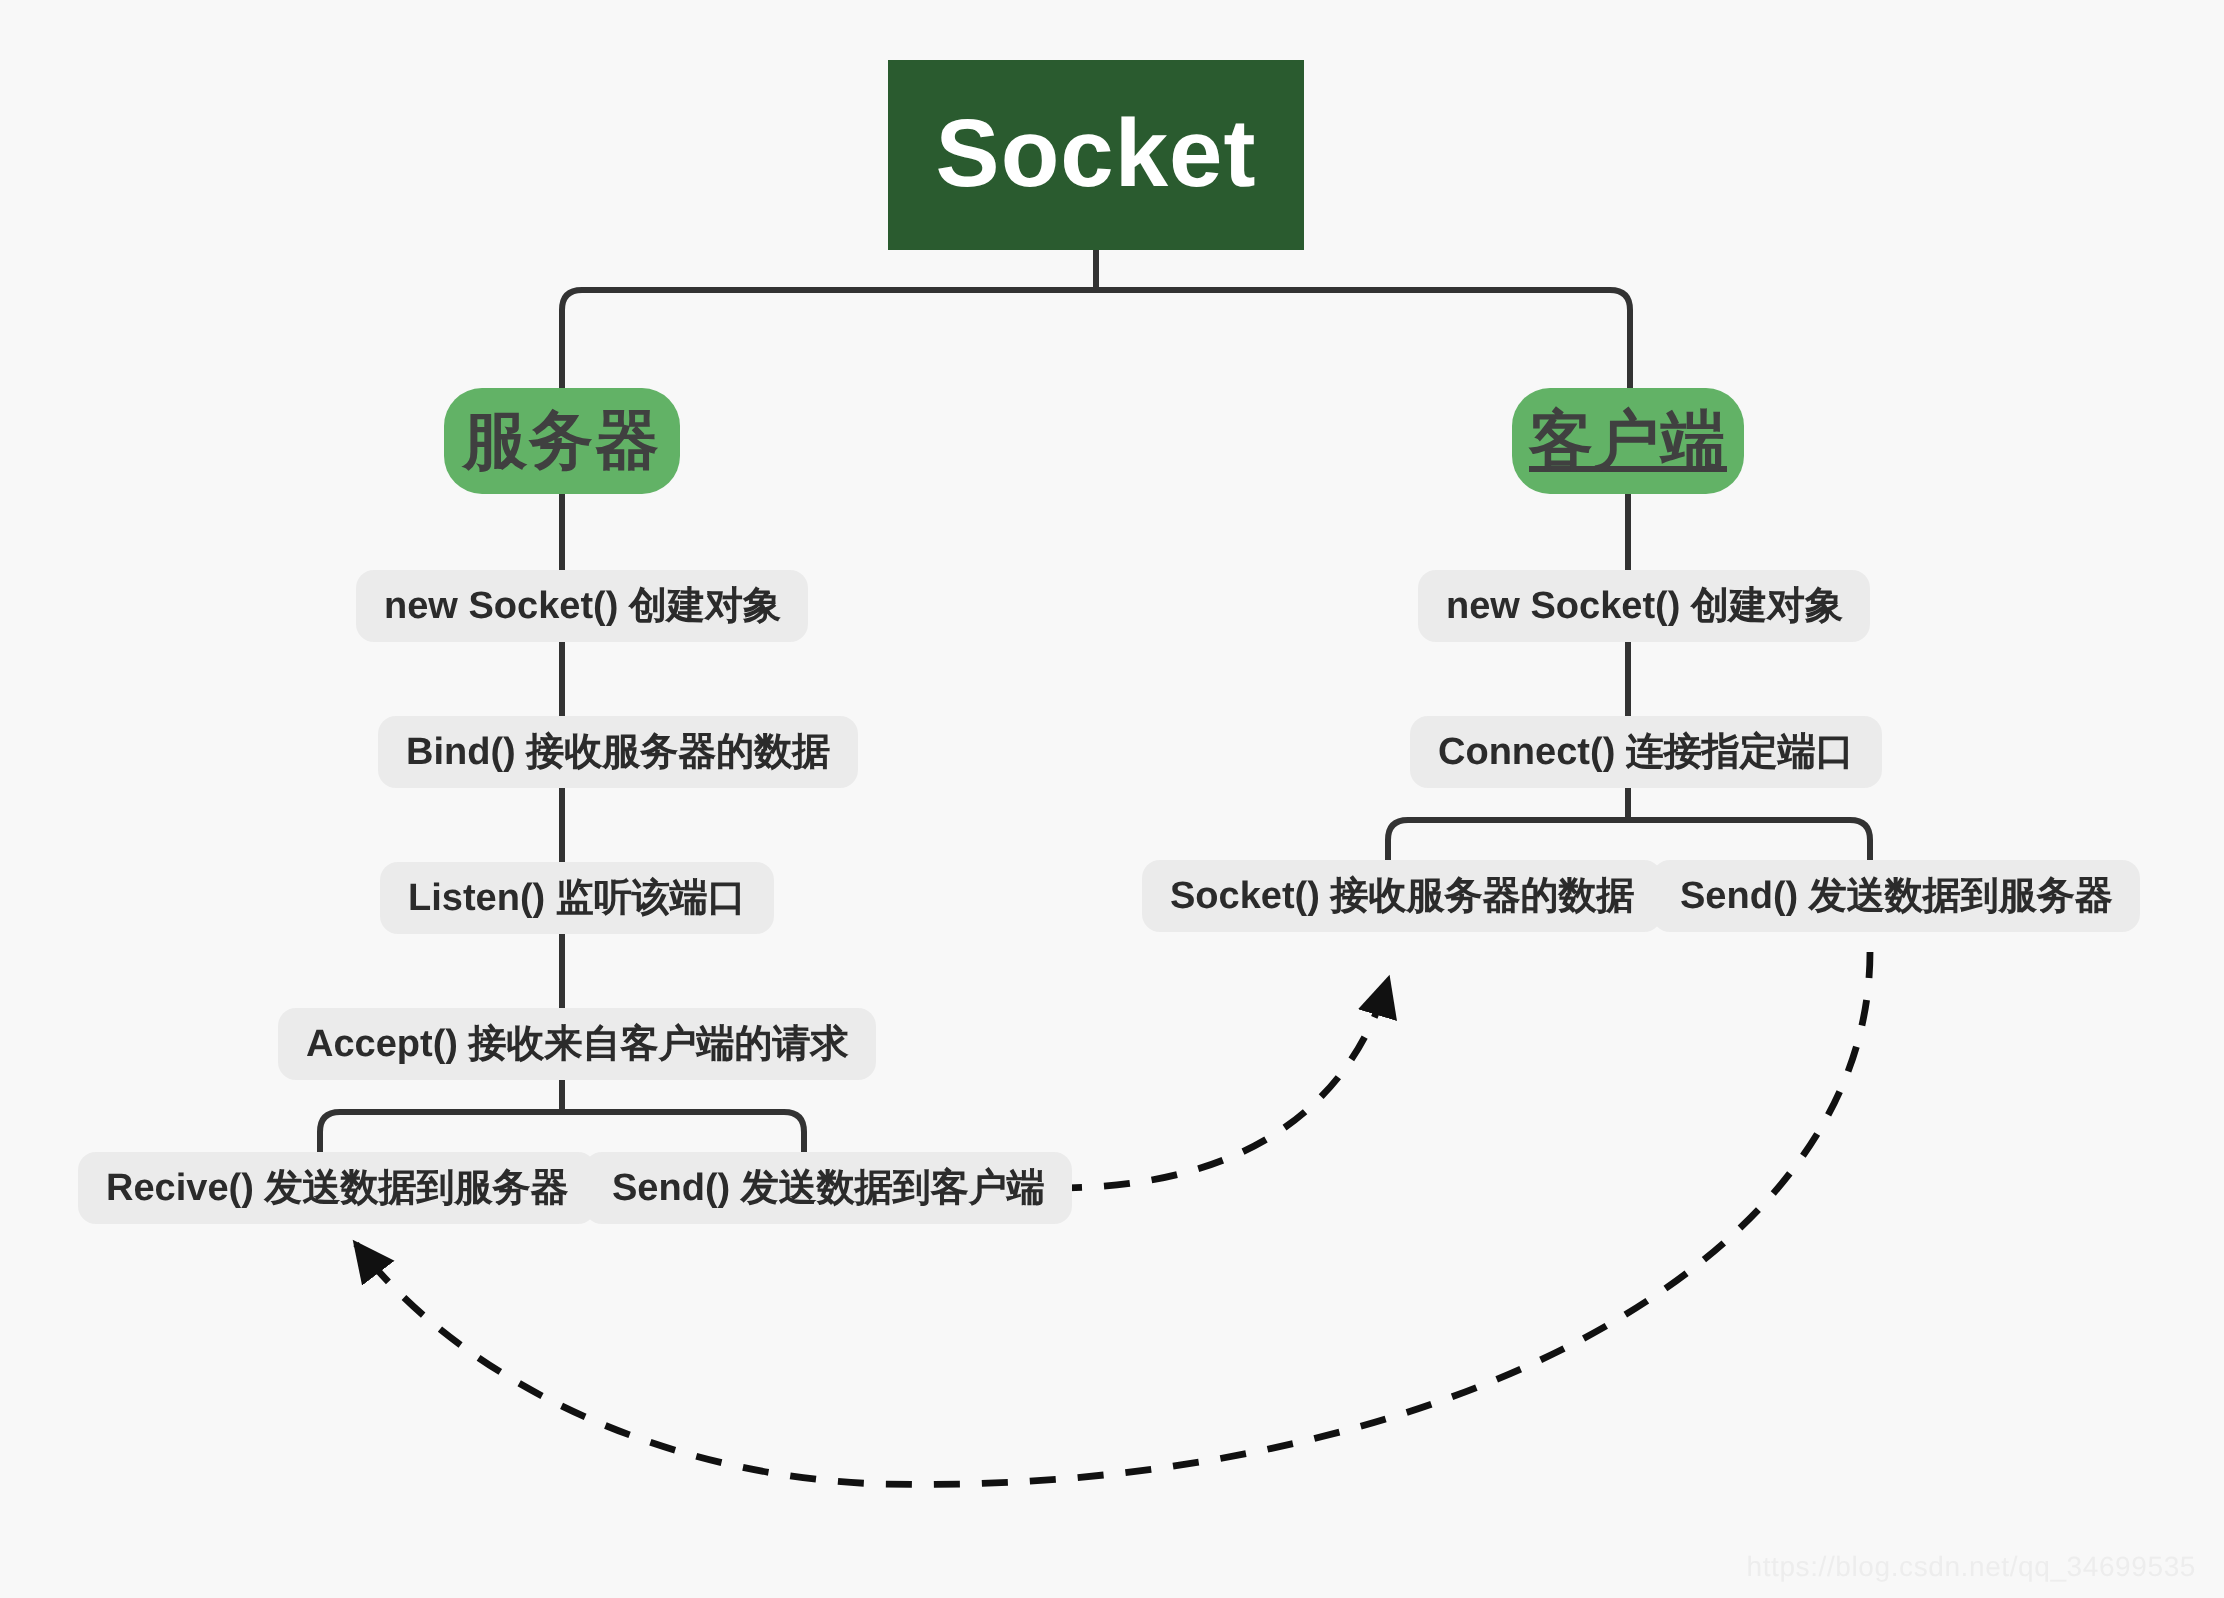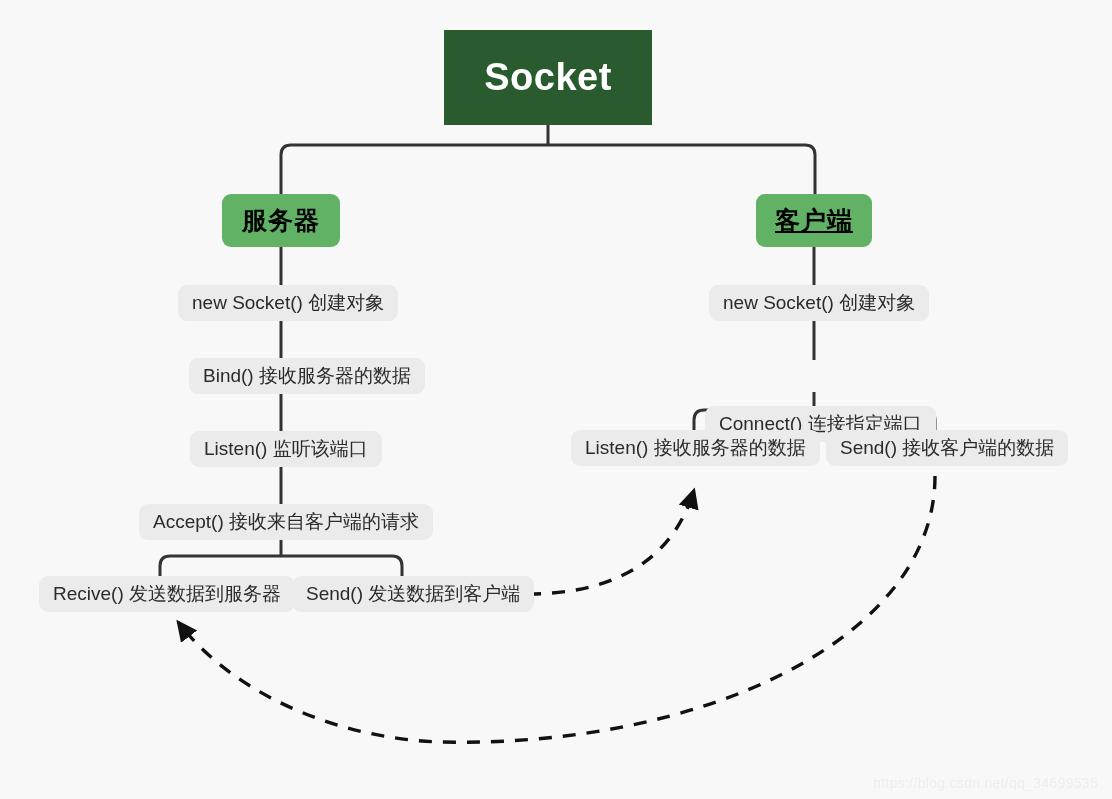--- a/index.html
+++ b/index.html
@@ -25,34 +25,35 @@
     height: 799px;
     pointer-events: none;
   }
   .node {
     position: absolute;
     box-sizing: border-box;
     display: flex;
     align-items: center;
     justify-content: center;
     white-space: nowrap;
+    font-weight: bold;
   }
   .root-node {
     background: #2a5b2f;
     color: #ffffff;
-    font-size: 38px;
+    font-size: 48px;
     font-weight: bold;
     letter-spacing: 0.5px;
   }
   .branch-node {
     background: #62b266;
-    color: #000000;
-    font-size: 25px;
+    color: #404040;
+    font-size: 32px;
     font-weight: bold;
-    border-radius: 9px;
+    border-radius: 19px;
     letter-spacing: 1px;
   }
   .step-node {
     background: #ebebeb;
     color: #2b2b2b;
     font-size: 19px;
     border-radius: 9px;
     padding: 0 14px;
     height: 36px;
   }
@@ -130,27 +131,27 @@
   </div>
 
   <div class="node step-node" style="left:292px; top:576px;text-align:center;">
     <span>Send()  发送数据到客户端</span>
   </div>
 
   <div class="node step-node" style="left:709px; top:285px;">
     <span>new Socket()  创建对象</span>
   </div>
 
-  <div class="node step-node" style="left:705px; top:358px;margin-top:48px;">
+  <div class="node step-node" style="left:705px; top:358px;">
     <span>Connect()  连接指定端口</span>
   </div>
 
   <div class="node step-node" style="left:571px; top:430px;">
-    <span>Listen()  接收服务器的数据</span>
+    <span>Socket()  接收服务器的数据</span>
   </div>
 
   <div class="node step-node" style="left:826px; top:430px;">
-    <span>Send()  接收客户端的数据</span>
+    <span>Send()  发送数据到服务器</span>
   </div>
 
   <div class="watermark">https://blog.csdn.net/qq_34699535</div>
 
 </div>
 
 </body></html>

